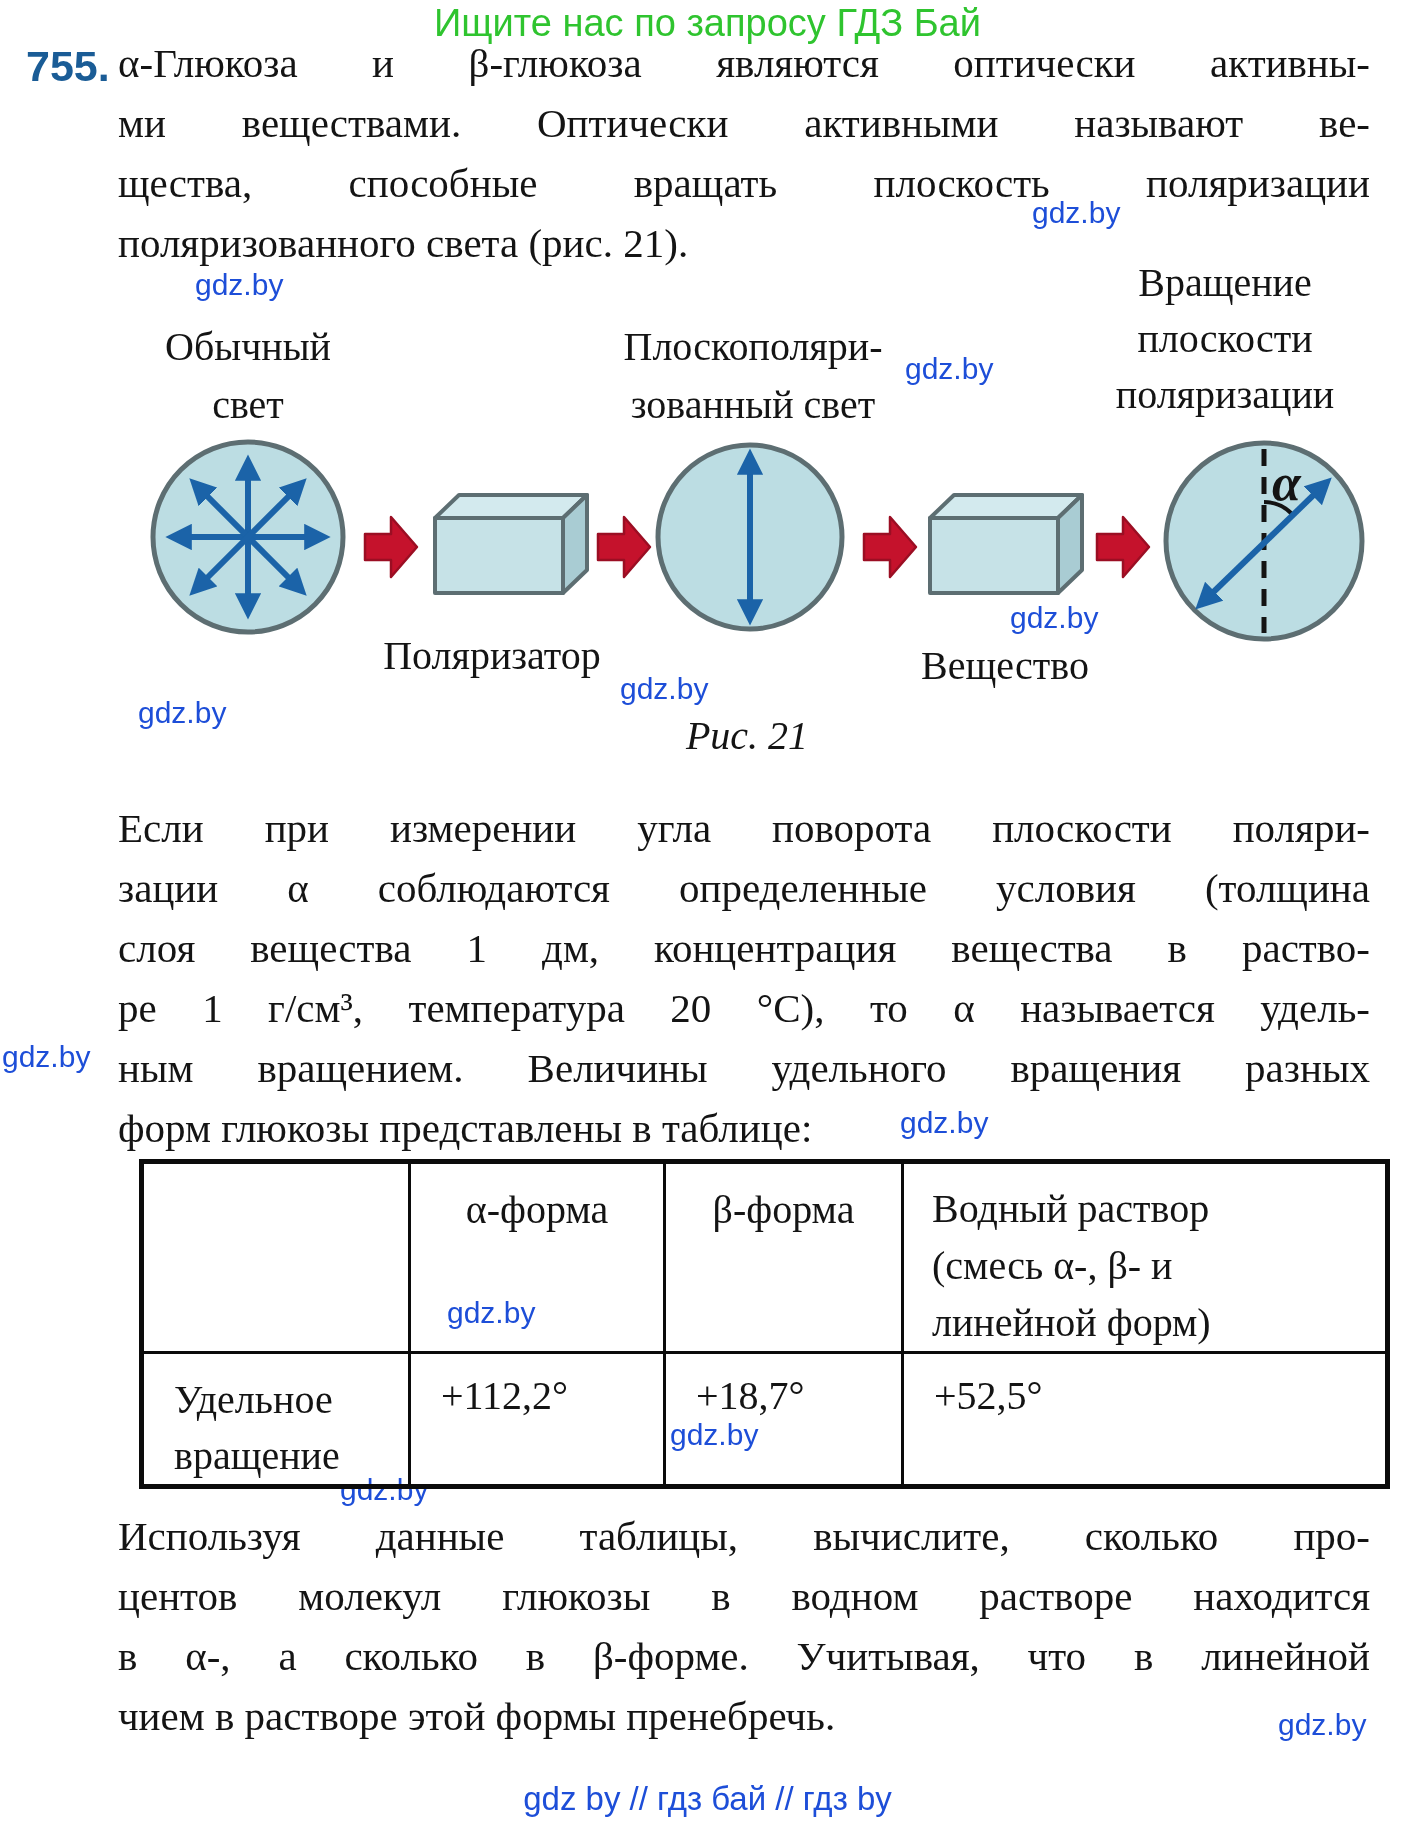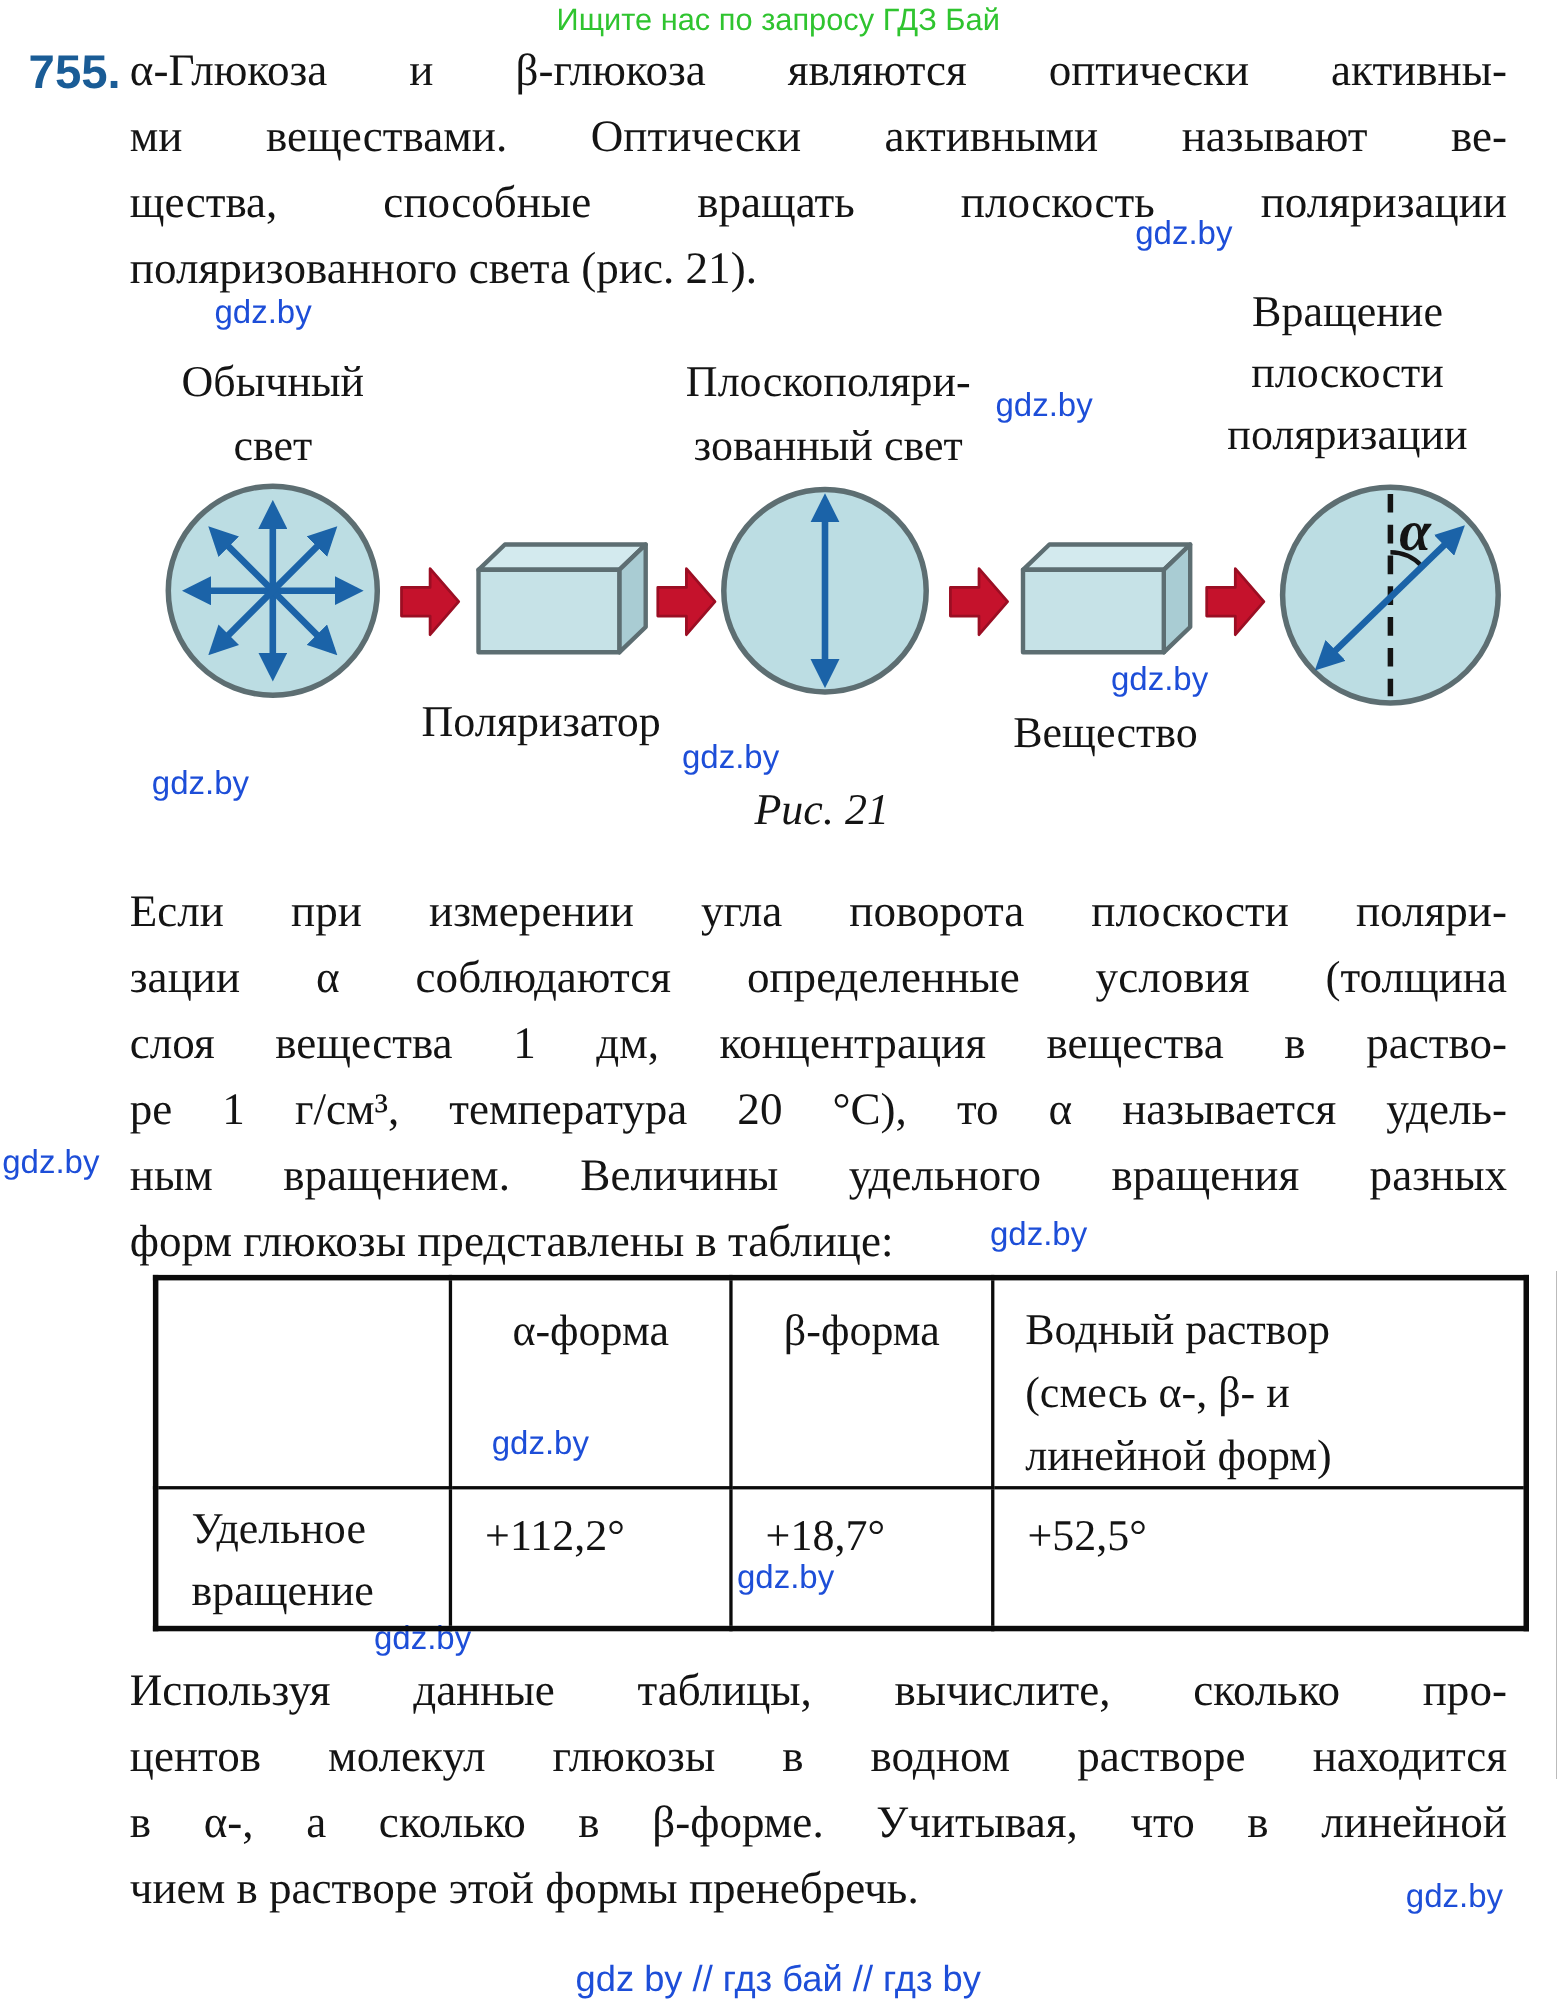--- a/index.html
+++ b/index.html
@@ -4,21 +4,21 @@
 <style>
   * { margin:0; padding:0; box-sizing:border-box; }
   html,body { background:#888; }
   .page {
     position:relative; width:1415px; height:1830px; background:#ffffff;
     font-family:"Liberation Serif", serif; color:#141414; overflow:hidden;
     margin:0 auto;
   }
   .abs { position:absolute; }
   .promo { left:0; right:0; top:2px; text-align:center;
-    font-family:"Liberation Sans", sans-serif; font-size:28px; }
+    font-family:"Liberation Sans", sans-serif; font-size:38px; }
   .probnum { left:26px; top:42px; font-family:"Liberation Sans", sans-serif;
     font-weight:bold; font-size:43px; color:#1a5c96; }
   .para { left:118px; width:1252px; font-size:41px; }
   .para .ln { height:60px; line-height:60px; white-space:nowrap; }
   .para .ln.j { text-align:justify; text-align-last:justify; white-space:normal; height:60px; overflow:hidden; }
   .p1 { top:34px; } .p1 .ln { height:58px; line-height:58px; }
   .p2 { top:798px; }
   .p3 { top:1506px; }
   .wm { font-family:"Liberation Sans", sans-serif; font-size:30px; color:#1d4ed8; white-space:nowrap; }
   .figlabel { font-size:40px; text-align:center; }
@@ -40,21 +40,21 @@
   
   .datatable { position:absolute; left:139px; top:1159px; width:1246px;
     border-collapse:collapse; table-layout:fixed; font-size:40px; }
   .datatable td { border:3px solid #0b0b0b; vertical-align:top; position:relative; }
   .datatable { border:5px solid #0b0b0b; }
   .datatable tr.hdr td { height:178px; }
   .datatable tr.bdy td { height:128px; }
   .hcell-c { text-align:center; padding-top:22px; }
   .hcell-l { text-align:left; padding:16px 10px 0 28px; line-height:57px; }
   .cell-val { padding:18px 0 0 30px; }
-  .cell-lab { padding:8px 0 0 30px; line-height:56px; }
+  .cell-lab { padding:18px 0 0 30px; line-height:56px; }
   .footer { left:0; right:0; top:1780px; text-align:center;
     font-family:"Liberation Sans", sans-serif; font-size:33px; }
 </style>
 </head>
 <body>
 
 <div class="page">
 
   <div class="abs promo" style="color: rgb(47, 196, 47);">Ищите нас по запросу ГДЗ Бай</div>
 

